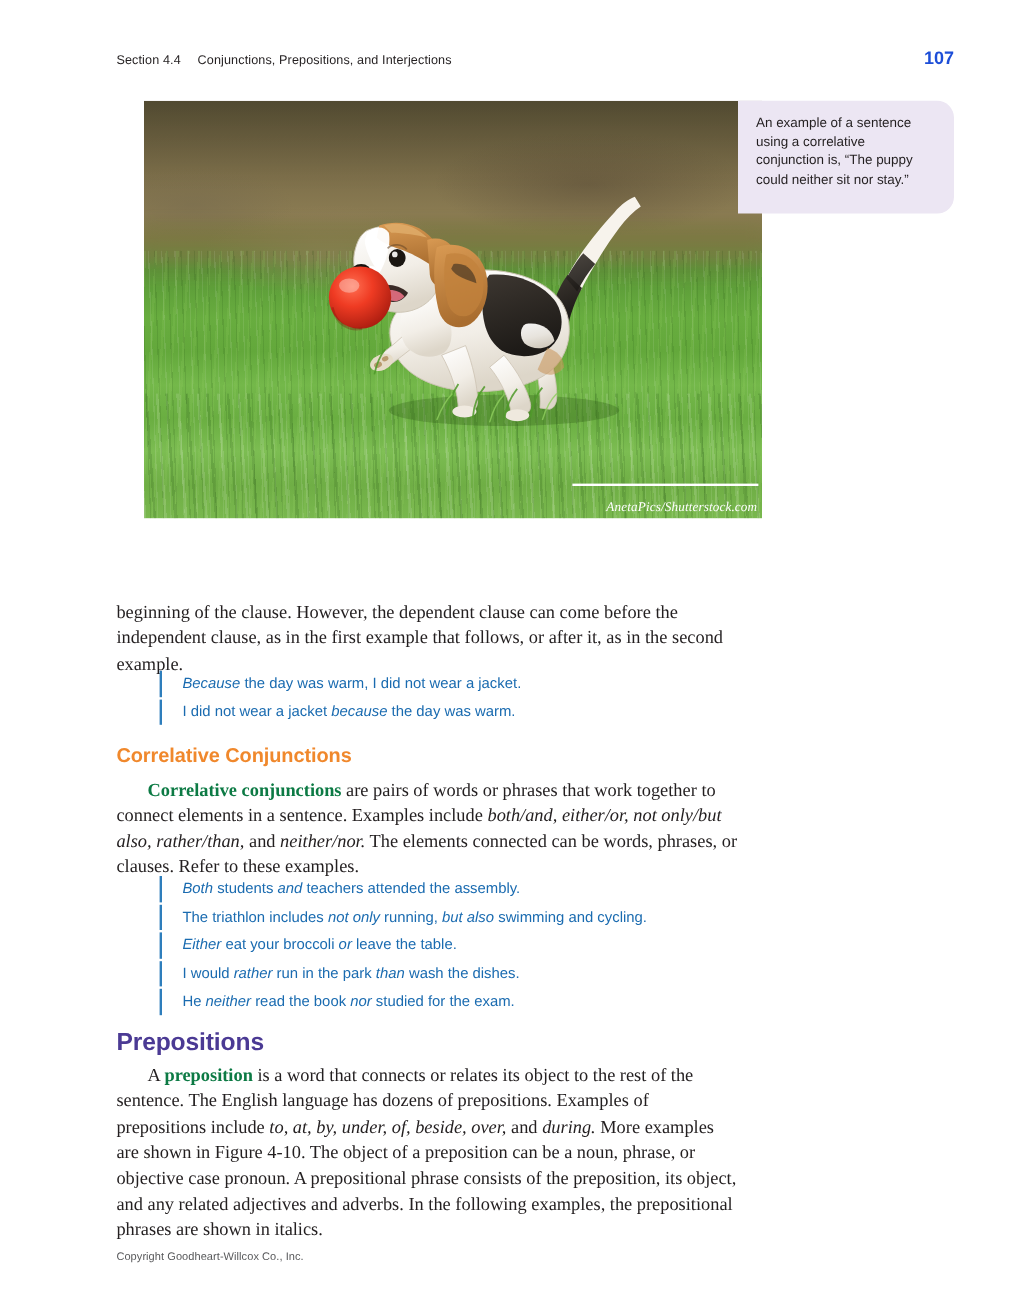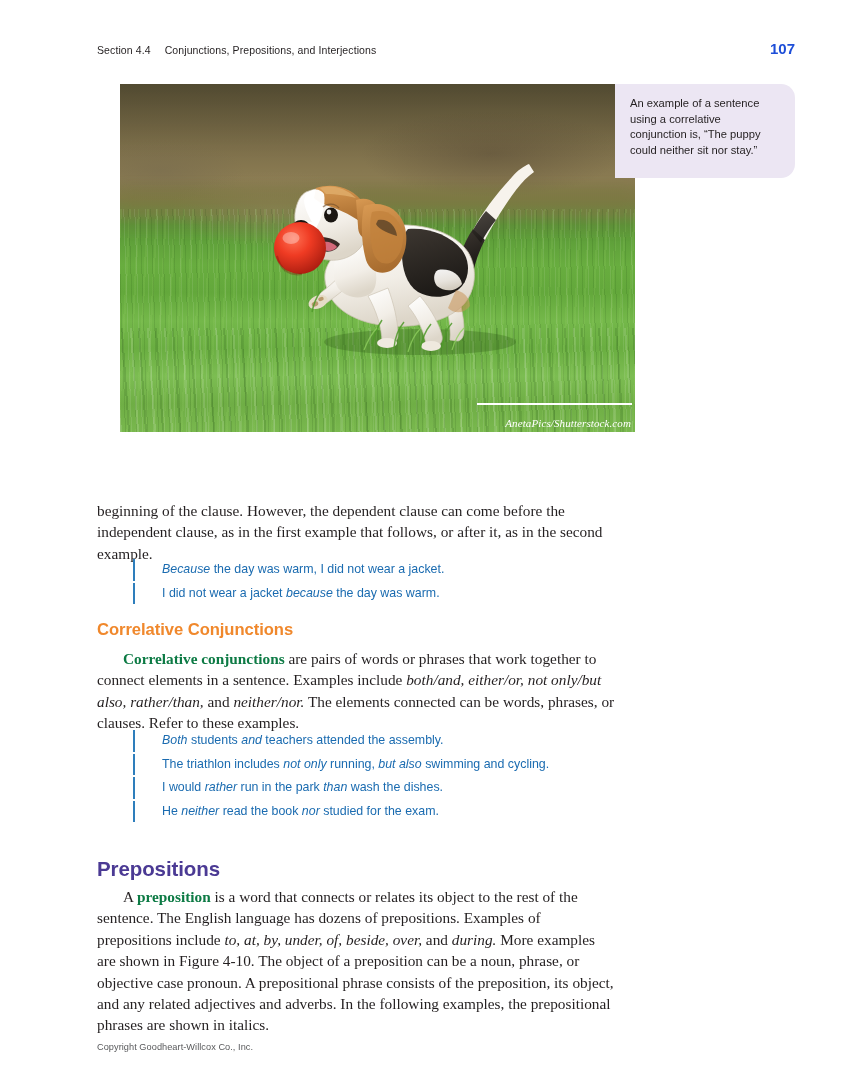--- a/index.html
+++ b/index.html
@@ -176,21 +176,21 @@
   }
 
   
   .examples {
     position: absolute;
     left: 133px;
     width: 490px;
   }
   .ex-row {
     position: relative;
-    padding-left: 29px;
+    padding-left: 19px;
     font-family: "Liberation Sans", sans-serif;
     font-size: 12.4px;
     line-height: 23.6px;
     color: #1a6bb0;
   }
   .ex-row::before {
     content: "";
     position: absolute;
     left: 0;
     top: 1px;
@@ -367,20 +367,21 @@
 
 <h2 class="h-orange" style="top: 620px;">Correlative Conjunctions</h2>
 
 <div class="col" style="top: 648px;">
   <p class="body indent"><span class="term-green">Correlative conjunctions</span><span> are pairs of words or phrases that work together to connect elements in a sentence. Examples include </span><em>both/and, either/or, not only/but also, rather/than,</em><span> and </span><em>neither/nor.</em><span> The elements connected can be words, phrases, or clauses. Refer to these examples.</span></p>
 </div>
 
 <div class="examples" id="ex-group-2" style="top: 729px;">
     <div class="ex-row"><em>Both</em><span> students </span><em>and</em><span> teachers attended the assembly.</span></div>
     <div class="ex-row"><span>The triathlon includes </span><em>not only</em><span> running, </span><em>but also</em><span> swimming and cycling.</span></div>
+    <div class="ex-row"><em>Either</em><span> eat your broccoli </span><em>or</em><span> leave the table.</span></div>
     <div class="ex-row"><span>I would </span><em>rather</em><span> run in the park </span><em>than</em><span> wash the dishes.</span></div>
     <div class="ex-row"><span>He </span><em>neither</em><span> read the book </span><em>nor</em><span> studied for the exam.</span></div>
   </div>
 
 <h1 class="h-purple" style="top: 857px;">Prepositions</h1>
 
 <div class="col" style="top: 886px;">
   <p class="body indent"><span>A </span><span class="term-green">preposition</span><span> is a word that connects or relates its object to the rest of the sentence. The English language has dozens of prepositions. Examples of prepositions include </span><em>to, at, by, under, of, beside, over,</em><span> and </span><em>during.</em><span> More examples are shown in Figure 4-10. The object of a preposition can be a noun, phrase, or objective case pronoun. A prepositional phrase consists of the preposition, its object, and any related adjectives and adverbs. In the following examples, the prepositional phrases are shown in italics.</span></p>
 </div>
 

